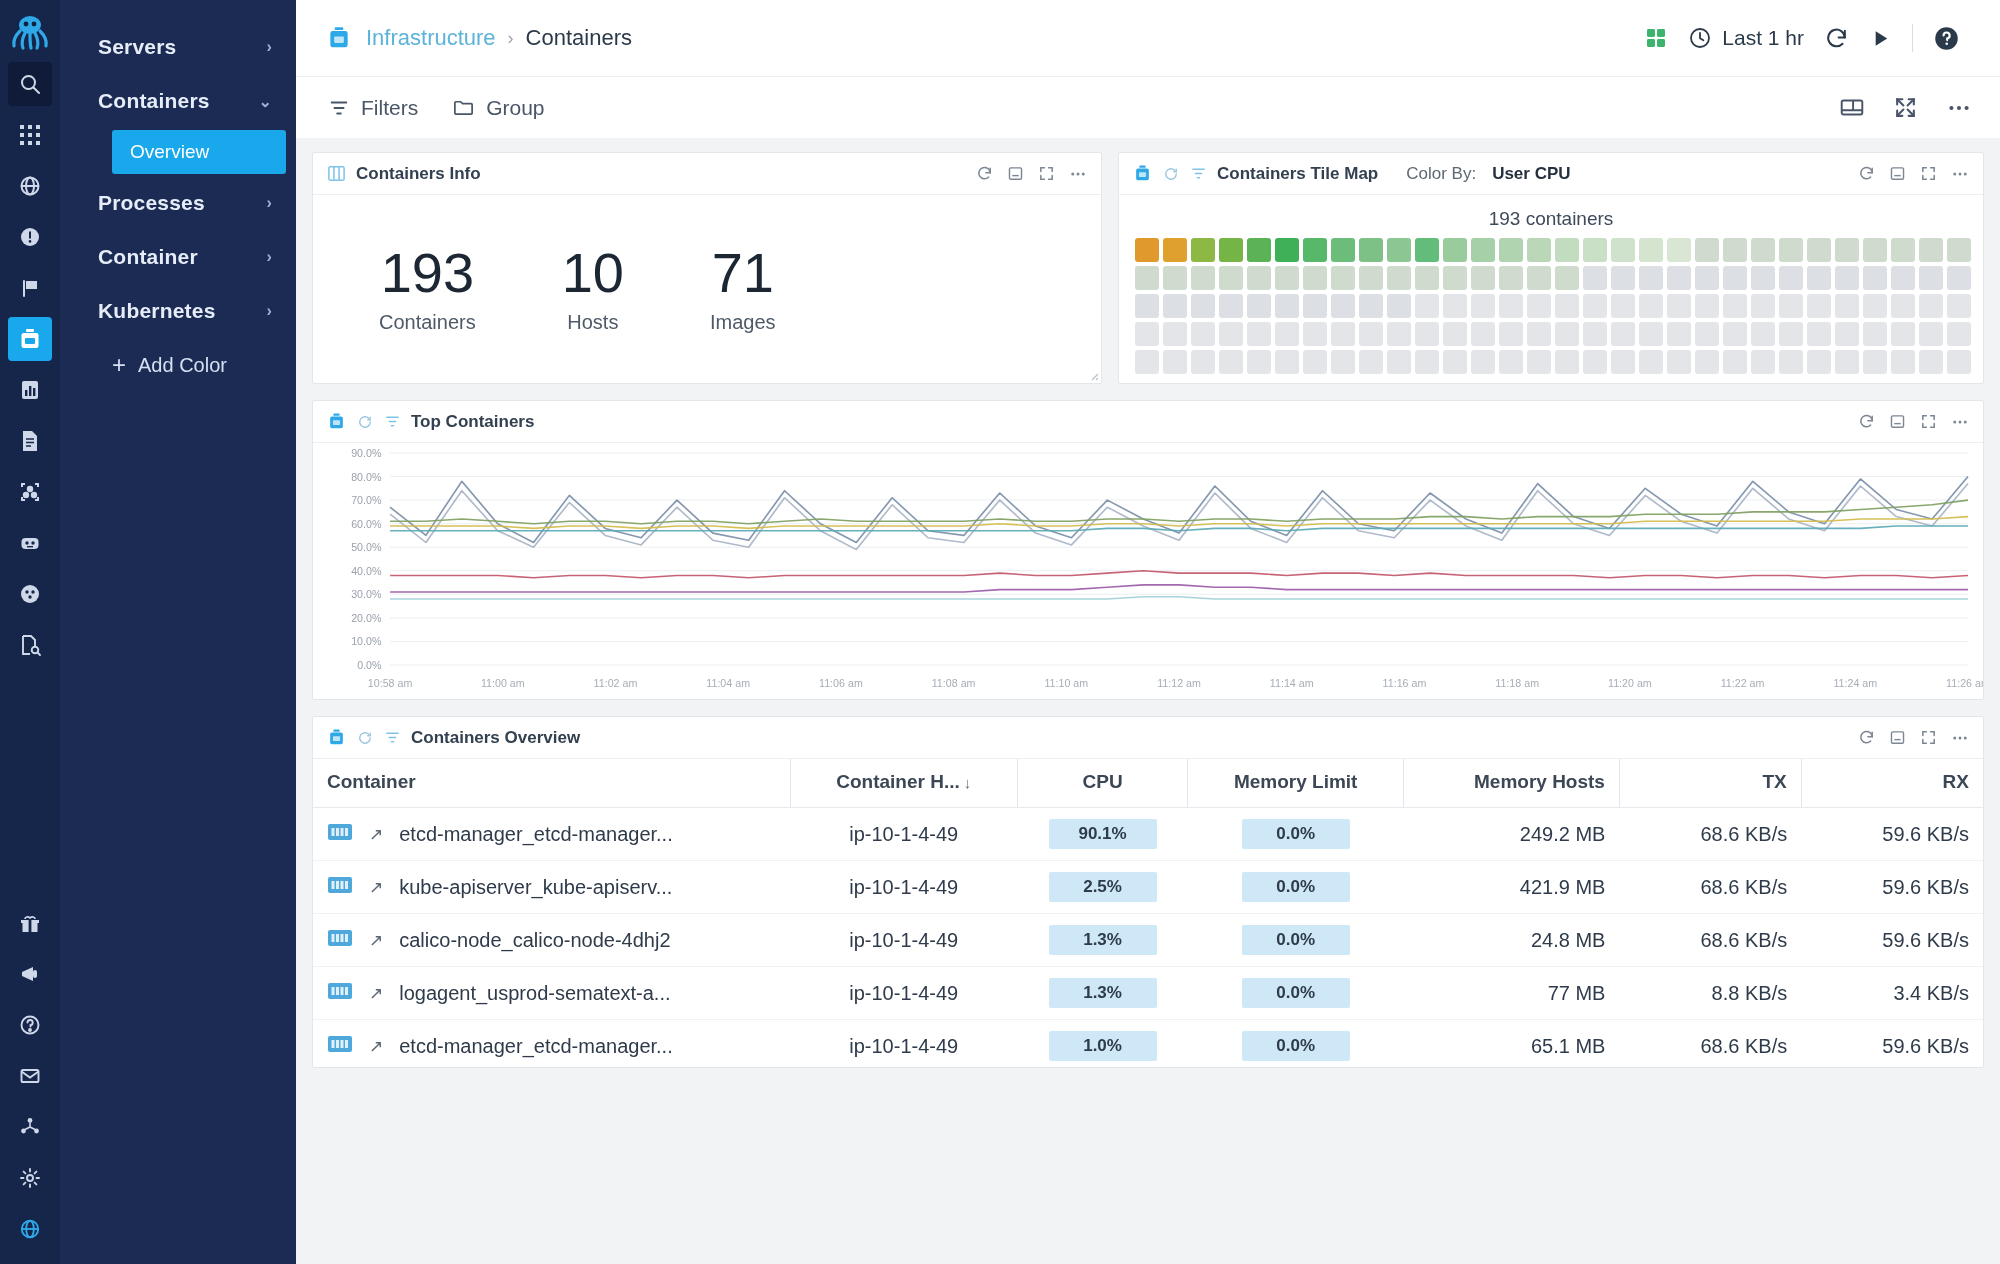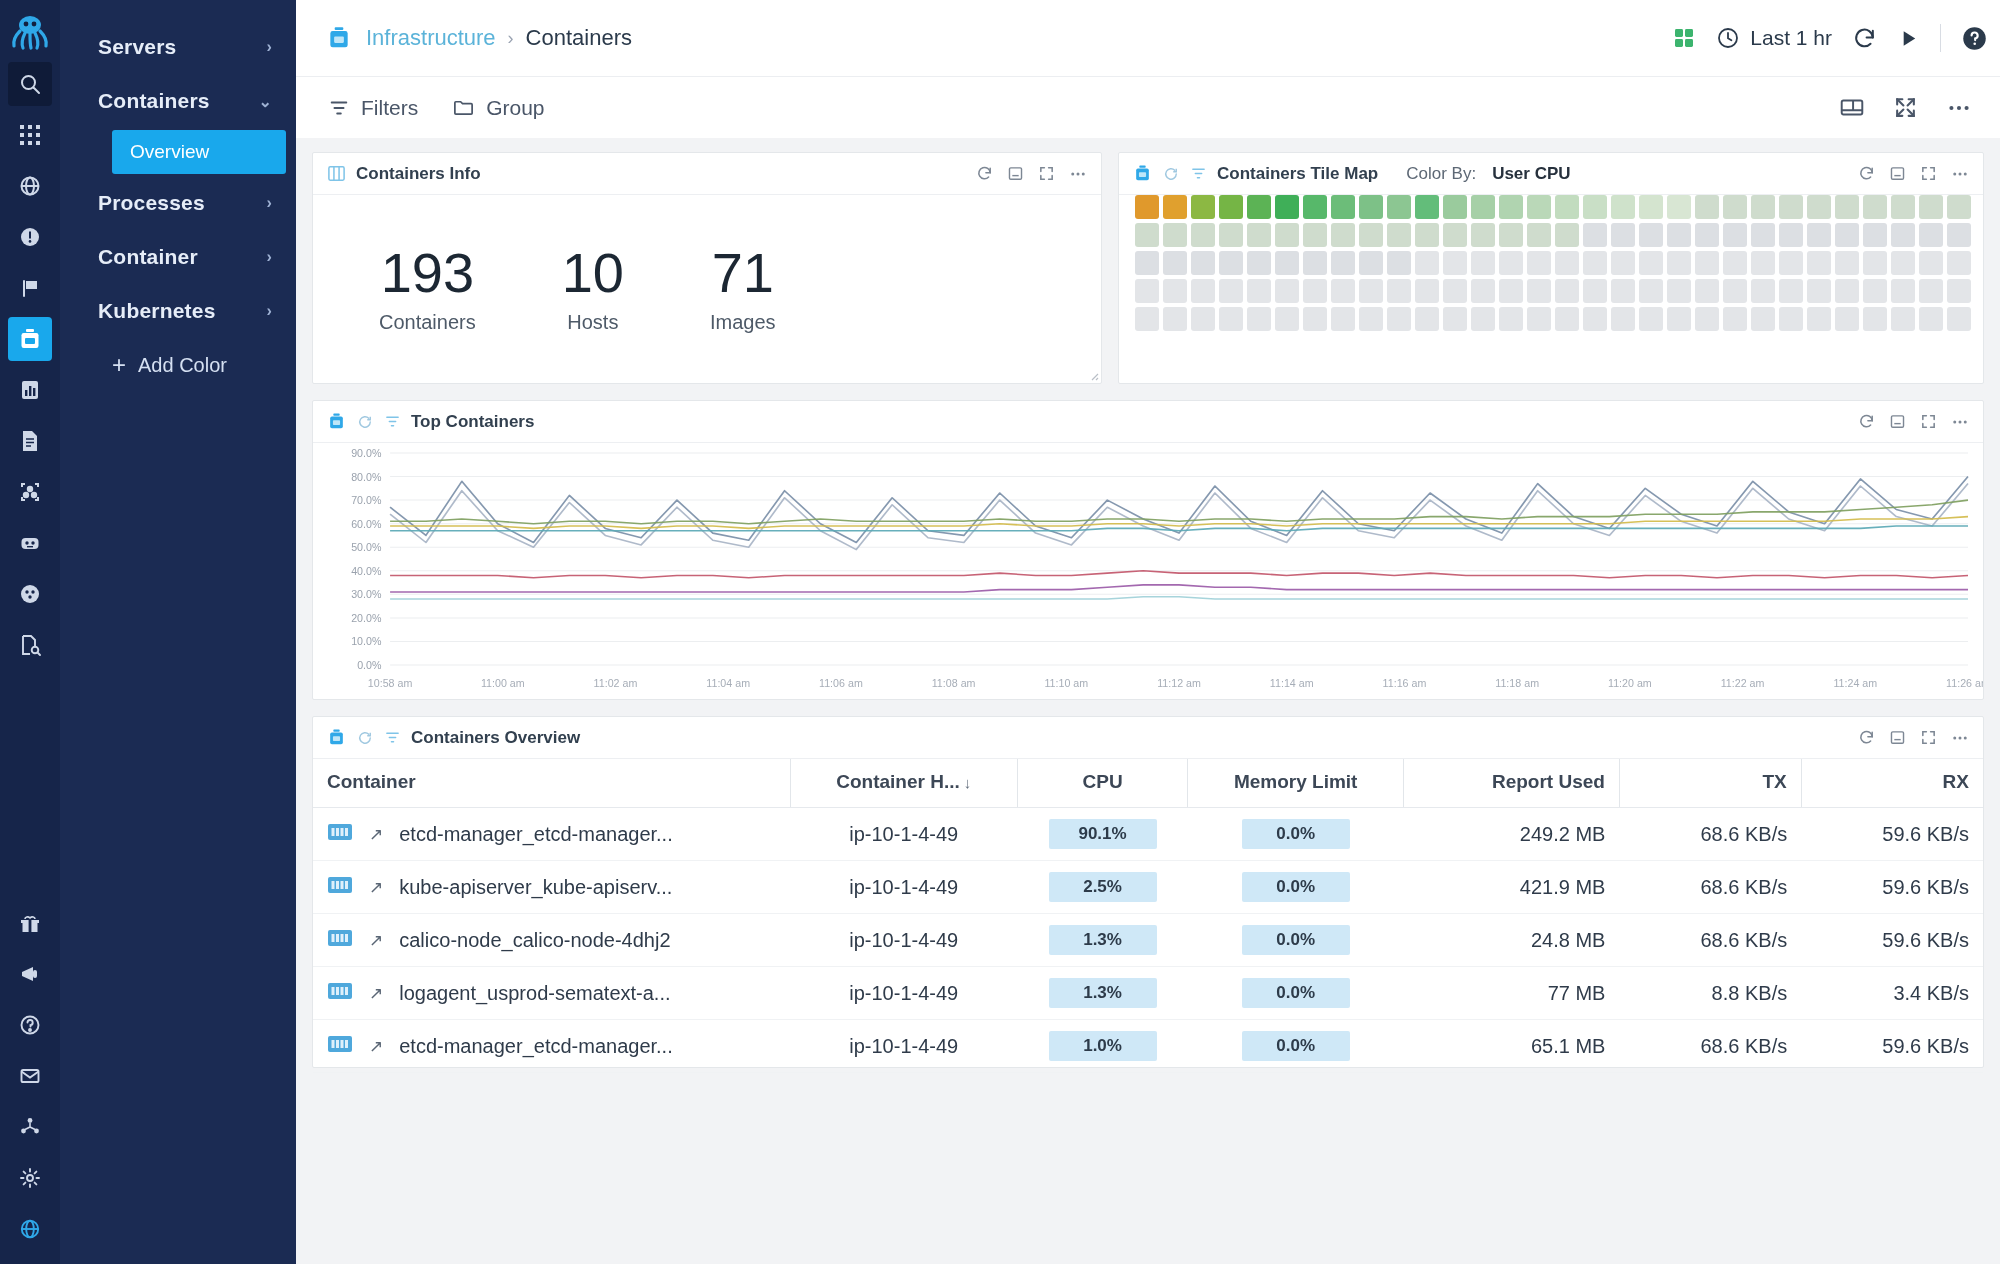--- a/index.html
+++ b/index.html
@@ -53,21 +53,21 @@
     height: 54px; display: flex; align-items: center; gap: 12px;
     padding-left: 52px; font-size: 20px; color: #d5e0f2; cursor: pointer;
   }
   .nav-add .plus { font-size: 24px; font-weight: 300; }
 
   
   .main { flex: 1; background: #f2f3f5; display: flex; flex-direction: column; min-width:0; }
 
   .topbar {
     height: 76px; background: #fff; display: flex; align-items: center;
-    padding: 0 12px 0 30px; gap: 14px; flex: 0 0 76px;
+    padding: 0 40px 0 30px; gap: 14px; flex: 0 0 76px;
   }
   .crumbs { display: flex; align-items: center; gap: 12px; font-size: 22px; }
   .crumb-link { color: #5bb3d9; cursor: pointer; }
   .crumb-sep { color: #9aa3b2; font-size: 18px; }
   .crumb-cur { color: #2b3a4b; }
   .topbar-right { margin-left: auto; display: flex; align-items: center; gap: 20px; }
   .time-pick { display: flex; align-items: center; gap: 10px; font-size: 21px; color: #2b3a4b; cursor: pointer; }
   .tb-ico { color: #2f3a47; cursor: pointer; display: flex; align-items: center; }
   .tb-divider { width: 1px; height: 28px; background: #d8dce3; }
 
@@ -541,20 +541,21 @@
               </span>
               <span class="hi">
                 <svg width="18" height="18" viewBox="0 0 24 24" fill="currentColor">
                     <circle cx="5" cy="12" r="2"></circle>
                     <circle cx="12" cy="12" r="2"></circle>
                     <circle cx="19" cy="12" r="2"></circle>
                   </svg>
               </span>
             </div>
           </div>
+          <div class="tile-count">193 containers</div>
           <div class="tile-grid" id="tile-grid">
               <div class="tile" style="background: rgb(224, 153, 44);"></div>
               <div class="tile" style="background: rgb(224, 160, 46);"></div>
               <div class="tile" style="background: rgb(140, 184, 67);"></div>
               <div class="tile" style="background: rgb(117, 181, 69);"></div>
               <div class="tile" style="background: rgb(92, 179, 85);"></div>
               <div class="tile" style="background: rgb(63, 175, 88);"></div>
               <div class="tile" style="background: rgb(87, 184, 106);"></div>
               <div class="tile" style="background: rgb(108, 189, 121);"></div>
               <div class="tile" style="background: rgb(125, 193, 135);"></div>
@@ -852,21 +853,21 @@
 
         <table class="tbl">
           <thead>
             <tr>
               <th class="c-name" style="text-align:left;">Container</th>
               <th class="c-host th-sep">
                 <span>Container H...</span><span class="sort-arrow">↓</span>
               </th>
               <th class="c-cpu th-sep">CPU</th>
               <th class="c-mlim th-sep">Memory Limit</th>
-              <th class="c-mused th-sep">Report Used</th>
+              <th class="c-mused th-sep">Memory Hosts</th>
               <th class="c-tx th-sep">TX</th>
               <th class="c-rx th-sep">RX</th>
             </tr>
           </thead>
           <tbody id="tbody">
               <tr>
                 <td class="c-name">
                   <span class="name-cell">
                     <span class="ct-ico"><svg width="26" height="20" viewBox="0 0 26 20" fill="#4fa8dc">
                         <rect x="1" y="2" width="24" height="16" rx="2"></rect>

